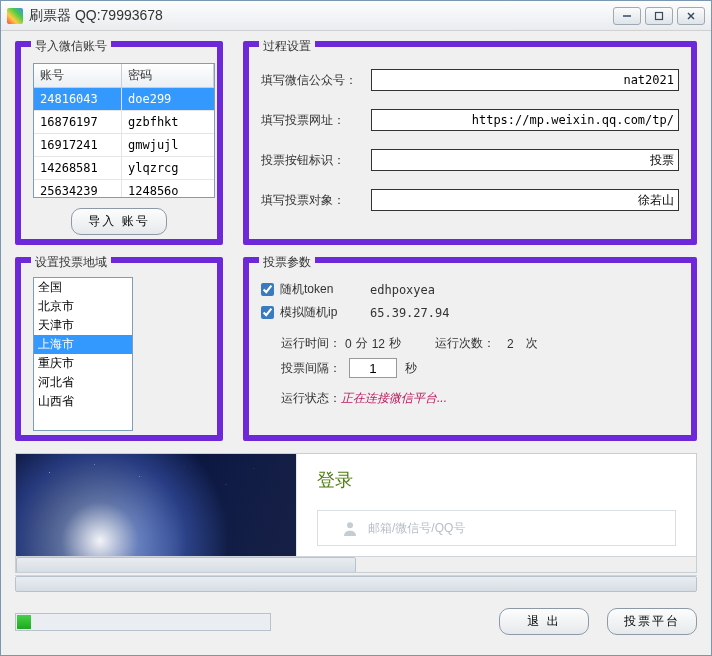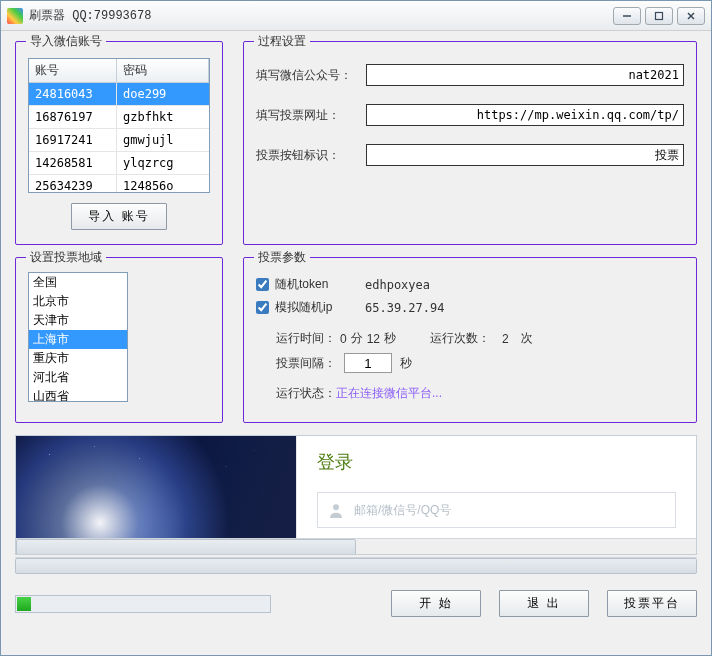--- a/index.html
+++ b/index.html
@@ -1,71 +1,71 @@
 <!DOCTYPE html>
 <html><head>
 <meta charset="utf-8">
 <style>
 * { box-sizing: border-box; margin: 0; padding: 0; }
 body { font-family: "Microsoft YaHei", SimSun, Arial, sans-serif; font-size: 12px; background: #fff; }
 .window { width: 712px; height: 656px; background: #f0f0f0; border: 1px solid #7a96b0; position: relative; }
 .titlebar { height: 30px; background: linear-gradient(#fdfdfd,#e9ecef); border-bottom: 1px solid #d0d0d0; display: flex; align-items: center; padding: 0 6px; }
 .titlebar .ico { width: 16px; height: 16px; margin-right: 6px; background: linear-gradient(45deg,#f44,#fc4,#4c4,#48f); border-radius: 2px; }
-.titlebar .title { flex: 1; color: #333; font-size: 12px; font-family: Liberation Mono, monospace; }
+.titlebar .title { flex: 1; color: #333; font-size: 14px; }
 .winbtns { display: flex; gap: 4px; }
 .winbtn { width: 28px; height: 18px; border: 1px solid #a0a8b0; border-radius: 3px; background: linear-gradient(#fafbfc,#dfe4ea); display: flex; align-items: center; justify-content: center; cursor: pointer; }
 .winbtn svg { display: block; }
 .client { padding: 10px 14px 12px; }
 .row1 { display: flex; gap: 20px; margin-bottom: 12px; }
-.fieldset { border: 1px solid #6d28d9; border-radius: 2px; padding: 12px 12px 14px; position: relative; background: #f0f0f0; }
+.fieldset { border: 6px solid #6d28d9; border-radius: 2px; padding: 12px 12px 4px; position: relative; background: #f0f0f0; }
 .fieldset > .legend { position: absolute; top: -9px; left: 10px; background: #f0f0f0; padding: 0 4px; color: #333; font-size: 12px; }
 .fs-accounts { width: 208px; }
 .table-wrap { width: 182px; height: 135px; border: 1px solid #7f9db9; background: #fff; overflow: hidden; margin: 4px auto 10px; }
 .thead { display: flex; background: linear-gradient(#fff,#ebeff3); border-bottom: 1px solid #c6cfd7; }
 .th { padding: 3px 6px; border-right: 1px solid #c6cfd7; font-size: 12px; color: #333; }
 .th.c1 { width: 88px; } .th.c2 { flex: 1; }
 .tbody .tr { display: flex; border-top: 1px solid #e5e5e5; }
 .tbody .tr:first-child { border-top:none; }
 .td { padding: 4px 6px; font-size: 12px; font-family: Consolas,monospace; }
 .td.c1 { width: 88px; border-right:1px solid #e5e5e5; } .td.c2 { flex: 1; }
 .tr.sel { background: #3399ff; color: #fff; }
-.btn { border: 1px solid #8d9aa6; background: linear-gradient(#fdfdfd,#e6e9ec); padding: 4px 16px; font-size: 12px; border-radius: 1px; cursor: pointer; letter-spacing: 2px; }
+.btn { border: 1px solid #8d9aa6; background: linear-gradient(#fdfdfd,#e6e9ec); padding: 4px 16px; font-size: 12px; border-radius: 10px; cursor: pointer; letter-spacing: 2px; }
 .fs-proc { flex: 1; }
 .frow { display: flex; align-items: center; margin: 10px 0 18px; }
 .frow label { width: 110px; text-align: left; color: #333; font-size: 12px; }
 .tbox { flex: 1; height: 22px; border: 1px solid #333; background: #fff; text-align: right; font-family: Consolas, "Microsoft YaHei", monospace; font-size: 12px; padding: 0 4px; }
 .row2 { display: flex; gap: 20px; margin-bottom: 12px; }
 .fs-region { width: 208px; }
-.listbox { width: 100px; height: 130px; border: 1px solid #7f9db9; background: #fff; overflow-y: scroll; font-size: 12px; margin-top:2px; }
+.listbox { width: 100px; height: 154px; border: 1px solid #7f9db9; background: #fff; overflow-y: scroll; font-size: 12px; margin-top:2px; }
 .listbox .li { padding: 1px 4px; cursor: pointer; }
 .listbox .li.sel { background: #3399ff; color: #fff; }
 .fs-params { flex: 1; }
 .pline { display: flex; align-items: center; margin: 6px 0; font-size: 12px; color: #333; }
 .pline input[type=checkbox] { margin-right: 6px; accent-color:#3a7abf; }
 .pline .lab { width: 90px; }
 .pline .val { font-family: Consolas, monospace; }
 .gap { display:inline-block; width:34px; }
 .pline .intbox { width: 48px; height: 20px; border: 1px solid #999; text-align: center; margin: 0 8px; }
-.status-red { color: #8b5cf6; }
+.status-red { color: #be185d; font-style: italic; }
 .preview { height: 120px; border: 1px solid #c7cfd6; background: #fff; margin-bottom: 2px; overflow: hidden; }
 .pv-inner { height: 102px; display: flex; overflow: hidden; }
 .pv-img { width: 280px; height: 100%; background:
    radial-gradient(circle at 30% 85%, rgba(255,255,255,.95) 0%, rgba(200,220,255,.4) 18%, rgba(40,60,130,.9) 40%, rgba(10,20,60,.95) 60%),
    linear-gradient(110deg, #0a1638 0%, #1a2e6a 35%, #2a4aa0 55%, #6ea8e8 72%, #b3cfee 82%, #e8f1fb 92%);
    position: relative; }
 .pv-img::after { content:""; position:absolute; inset:0; background:
    radial-gradient(1px 1px at 12% 18%, #fff, transparent 60%),
    radial-gradient(1px 1px at 28% 10%, #fff, transparent 60%),
    radial-gradient(1px 1px at 44% 22%, #fff, transparent 60%),
    radial-gradient(1px 1px at 60% 12%, #fff, transparent 60%),
    radial-gradient(1px 1px at 75% 30%, #fff, transparent 60%),
    radial-gradient(1px 1px at 85% 14%, #fff, transparent 60%); opacity:.7; }
 .pv-right { flex: 1; padding: 14px 20px; border-left:1px solid #e3e7eb; }
 .pv-title { font-size: 18px; color: #4d7c0f; margin-bottom: 18px; }
-.pv-input { display: flex; align-items: center; border: 1px solid #d8dee4; height: 36px; padding: 0 10px; color: #b5bec7; }
+.pv-input { display: flex; align-items: center; border: 1px solid #d8dee4; height: 36px; padding: 0 24px; color: #b5bec7; }
 .pv-input svg { margin-right: 10px; flex-shrink:0; }
 .hscroll { height: 17px; background:#efefef; border-top:1px solid #cfd5db; position:relative; }
 .hscroll .thumb { position:absolute; left:0; top:0; height:100%; width:50%; background:linear-gradient(#e9edf1,#d6dde4); border:1px solid #b8c2cc; border-radius:2px; }
 .hscroll2 { margin-bottom:16px; }
 .hscroll2 .thumb { width:100%; }
 .footer { display: flex; align-items: center; gap: 18px; }
 .progress { width: 256px; height: 18px; border: 1px solid #b8c2cc; background: #eaeef2; position: relative; }
 .progress .bar { position: absolute; left: 1px; top: 1px; bottom: 1px; width: 14px; background: linear-gradient(#46d246,#1fa81f); }
 .footer .spacer { flex:1; }
 .footer .btn { width: 90px; text-align:center; }
@@ -141,20 +141,24 @@
           <input class="tbox" value="nat2021" style="">
         </div>
         <div class="frow">
           <label>填写投票网址：</label>
           <input class="tbox" value="https://mp.weixin.qq.com/tp/" style="">
         </div>
         <div class="frow">
           <label>投票按钮标识：</label>
           <input class="tbox" value="投票" style="">
         </div>
+        <div class="frow" style="margin-bottom:4px">
+          <label>填写投票对象：</label>
+          <input class="tbox" value="徐若山" style="">
+        </div>
       </div>
     </div>
 
     <div class="row2">
       <div class="fieldset fs-region">
         <div class="legend">设置投票地域</div>
         <div class="listbox" id="region-list">
             <div class="li">全国</div>
             <div class="li">北京市</div>
             <div class="li">天津市</div>
@@ -223,18 +227,17 @@
     </div>
     <div class="hscroll hscroll2">
         <div class="thumb"></div>
       </div>
 
     <div class="footer">
       <div class="progress">
           <div class="bar"></div>
         </div>
       <div class="spacer"></div>
-      <button class="btn">开 始</button>
       <button class="btn">退 出</button>
       <button class="btn">投票平台</button>
     </div>
   </div>
 </div>
 
 </body></html>

